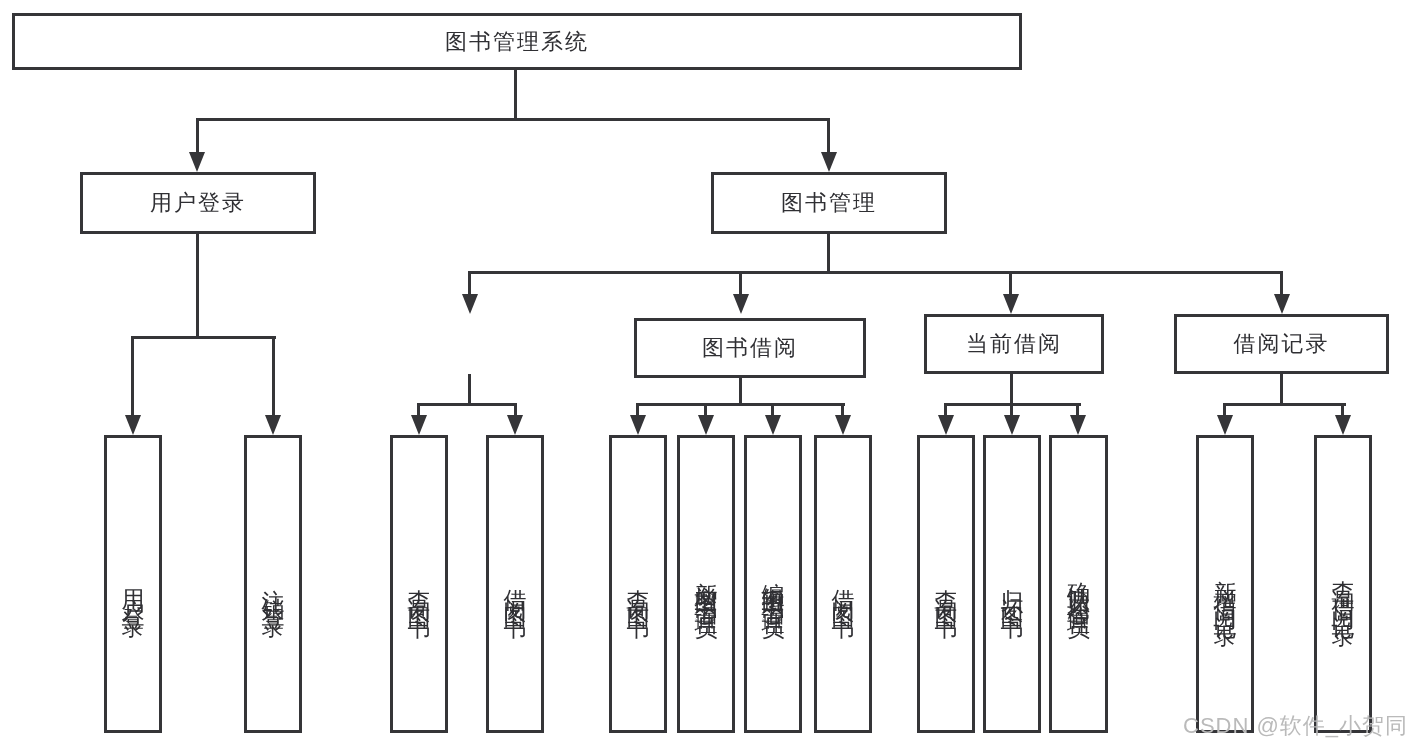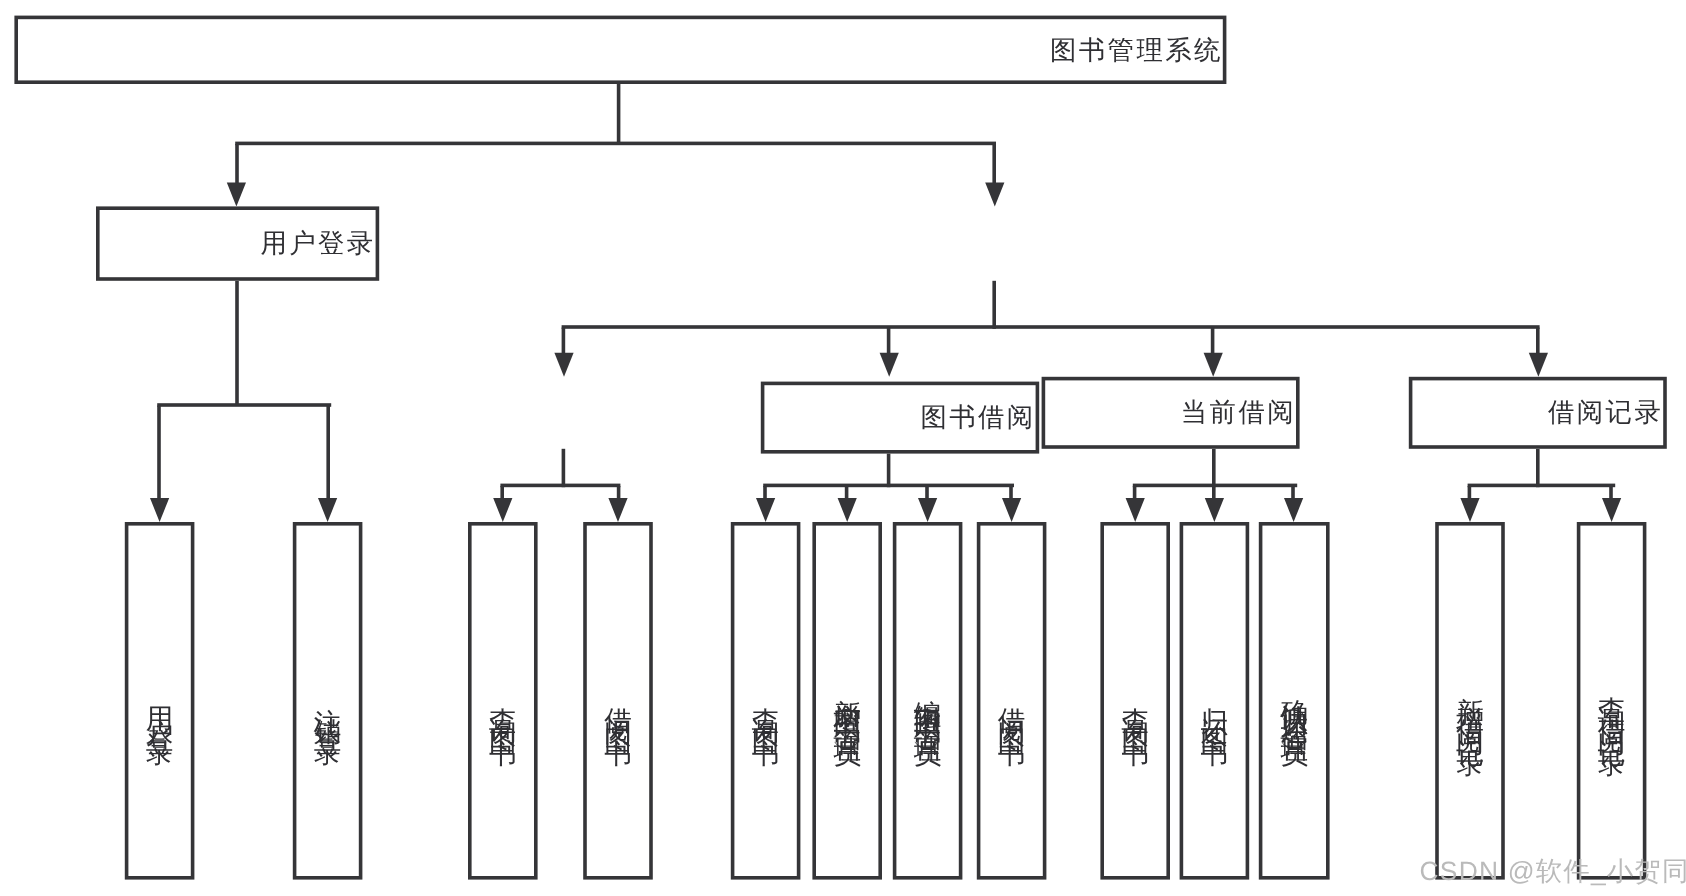--- a/index.html
+++ b/index.html
@@ -8,21 +8,21 @@
     --watermark:#bababa;
     --background:#ffffff;
   }
   html,body{margin:0;padding:0;background:var(--background);}
   .canvas{
     position:relative;width:1405px;height:747px;background:var(--background);
     font-family:"Liberation Sans","DejaVu Sans",sans-serif;overflow:hidden;
   }
   .box{
     position:absolute;box-sizing:border-box;border:3px solid var(--line);
-    background:#fff;display:flex;align-items:center;justify-content:flex-end;
+    background:#fff;display:flex;align-items:center;justify-content:center;
   }
   .box span{color:var(--text);font-size:22px;letter-spacing:2px;white-space:nowrap;}
   .leaf{
     position:absolute;top:435px;height:298px;width:58px;box-sizing:border-box;
     border:3px solid var(--line);background:#fff;
     display:flex;align-items:center;justify-content:center;
   }
   .leaf span{
     writing-mode:vertical-rl;text-orientation:mixed;color:var(--text);
     font-size:23px;letter-spacing:9px;margin-bottom:-9px;line-height:1;
@@ -103,25 +103,28 @@
   <div class="arrow" style="left:1217px;top:415px;"></div>
   <div class="arrow" style="left:1335px;top:415px;"></div>
 
   <div class="box" style="left:12px;top:13px;width:1010px;height:57px;">
     <span>图书管理系统</span>
   </div>
 
   <div class="box" style="left:80px;top:172px;width:236px;height:62px;">
     <span>用户登录</span>
   </div>
+  <div class="box" style="left:711px;top:172px;width:236px;height:62px;">
+    <span>图书管理</span>
+  </div>
 
   <div class="box" style="left:634px;top:318px;width:232px;height:60px;">
     <span>图书借阅</span>
   </div>
-  <div class="box" style="left:868px;top:314px;width:215px;height:60px;">
+  <div class="box" style="left:924px;top:314px;width:180px;height:60px;">
     <span>当前借阅</span>
   </div>
   <div class="box" style="left:1174px;top:314px;width:215px;height:60px;">
     <span>借阅记录</span>
   </div>
 
   <div class="leaf" style="left:104px;">
     <span>用户登录</span>
   </div>
   <div class="leaf" style="left:244px;">

